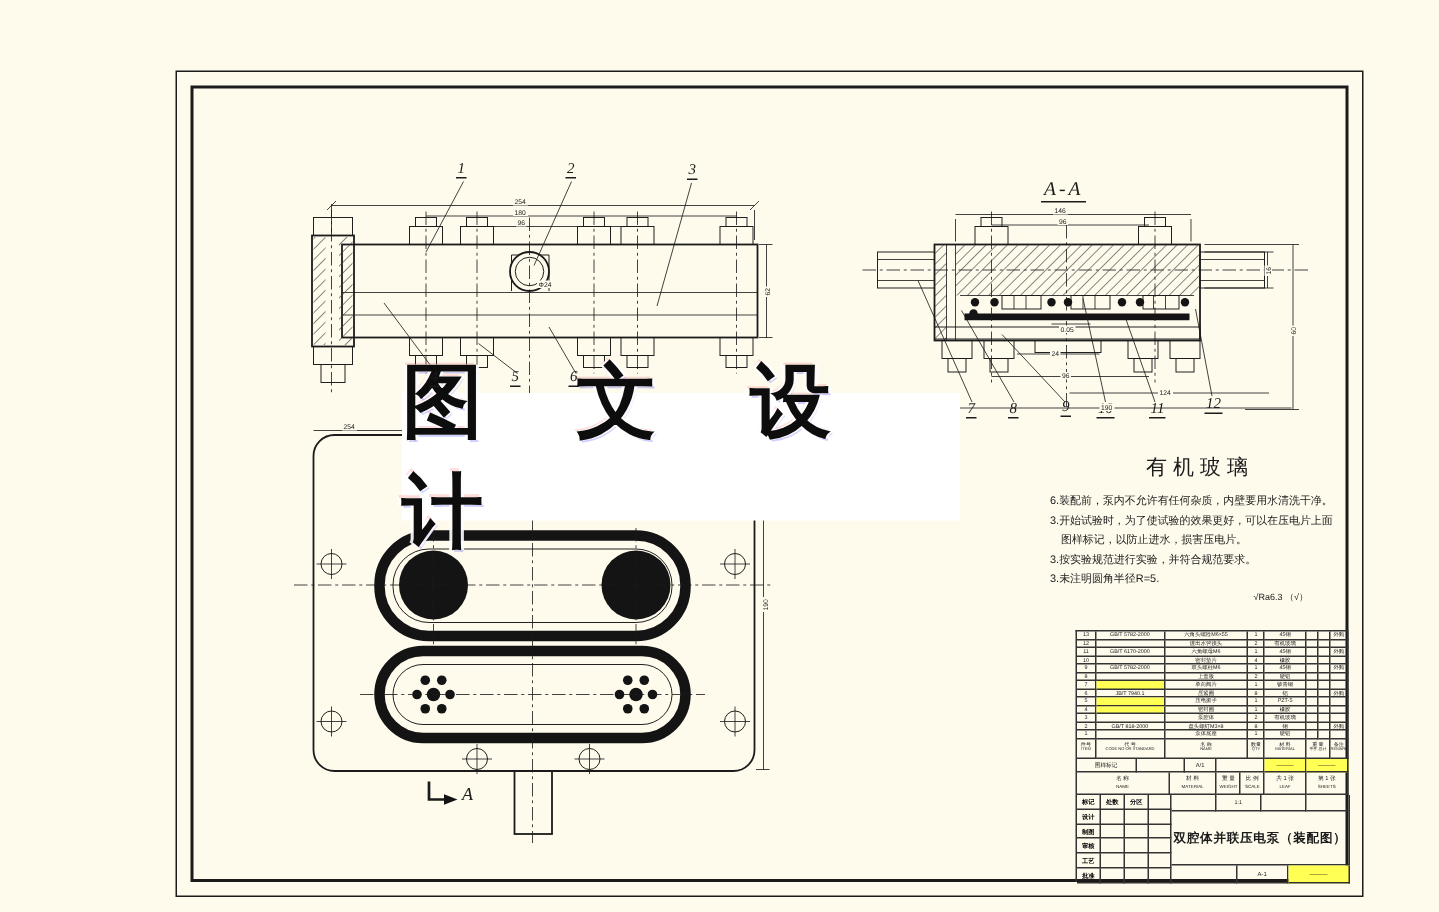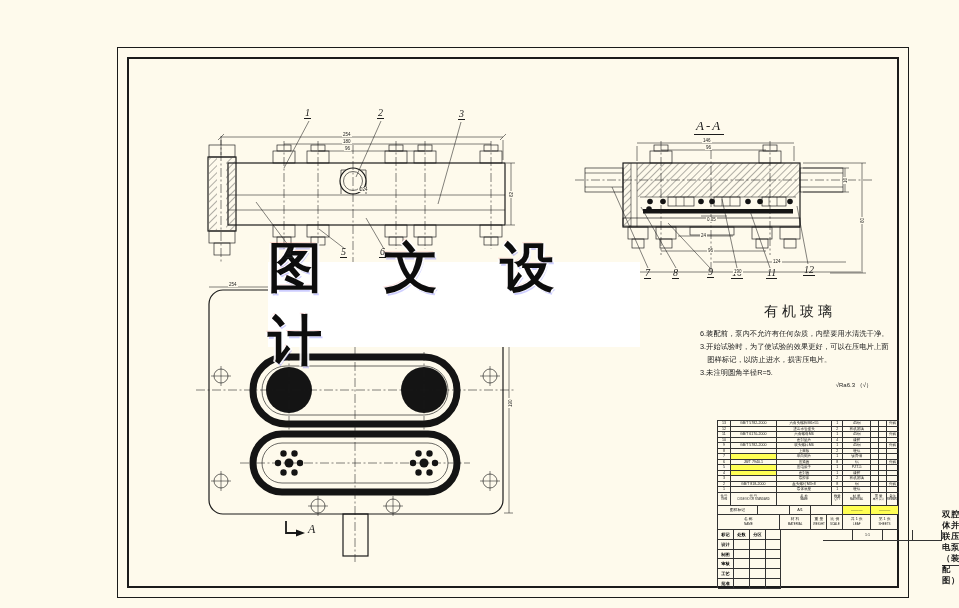--- a/index.html
+++ b/index.html
@@ -47,21 +47,21 @@
   .st1{height:9px;}
   .st1 .cell{font-size:3.8px;line-height:8.5px;}
   .st2{height:15px;}
   .st2 .cell{font-size:3.8px;line-height:5px;padding-top:2px;}
   .st2 .en{display:block;font-size:3px;}
   .bot{display:flex;height:59px;}
   .lg{width:63px;}
   .lg .row{height:9.83px;}
   .lg .cell{font-size:4.2px;font-weight:bold;line-height:9.3px;color:#000;}
   .lg .ca{width:16px}.lg .cb{width:16px}.lg .cc{width:16px}.lg .cd{width:15px}
-  .rg{width:119px;display:flex;flex-direction:row;margin-left:42px;}
+  .rg{width:119px;display:flex;flex-direction:column;}
   .strip{display:flex;height:11px;}
   .strip .cell{font-size:3.6px;line-height:10px;}
   .titlecell{height:36px;border-right:.8px solid #333;border-bottom:.8px solid #333;box-sizing:border-box;
              display:flex;align-items:center;justify-content:center;font-size:8.4px;letter-spacing:.5px;font-weight:bold;}
   .brow{display:flex;height:12px;}
   .brow .cell{font-size:4px;line-height:11px;}
 </style>
 </head>
 <body>
 
@@ -347,20 +347,21 @@
   <span class="ov dt" style="left:228px;top:282px">254</span>
   <span class="ov dt rot" style="left:508px;top:408px">190</span>
 
   <div class="tr">
     <div class="trt">有机玻璃</div>
     <div>
 
     <div class="trl">6.装配前，泵内不允许有任何杂质，内壁要用水清洗干净。</div>
         <div class="trl">3.开始试验时，为了使试验的效果更好，可以在压电片上面</div>
         <div class="trl">　图样标记，以防止进水，损害压电片。</div>
+        <div class="trl">3.按实验规范进行实验，并符合规范要求。</div>
         <div class="trl">3.未注明圆角半径R=5.</div>
       </div>
     <div class="rough">√Ra6.3 （√）</div>
   </div>
 
   <div class="tb">
     <div>
 
     <div class="row pt-row">
           <div class="cell w-item">13</div>

